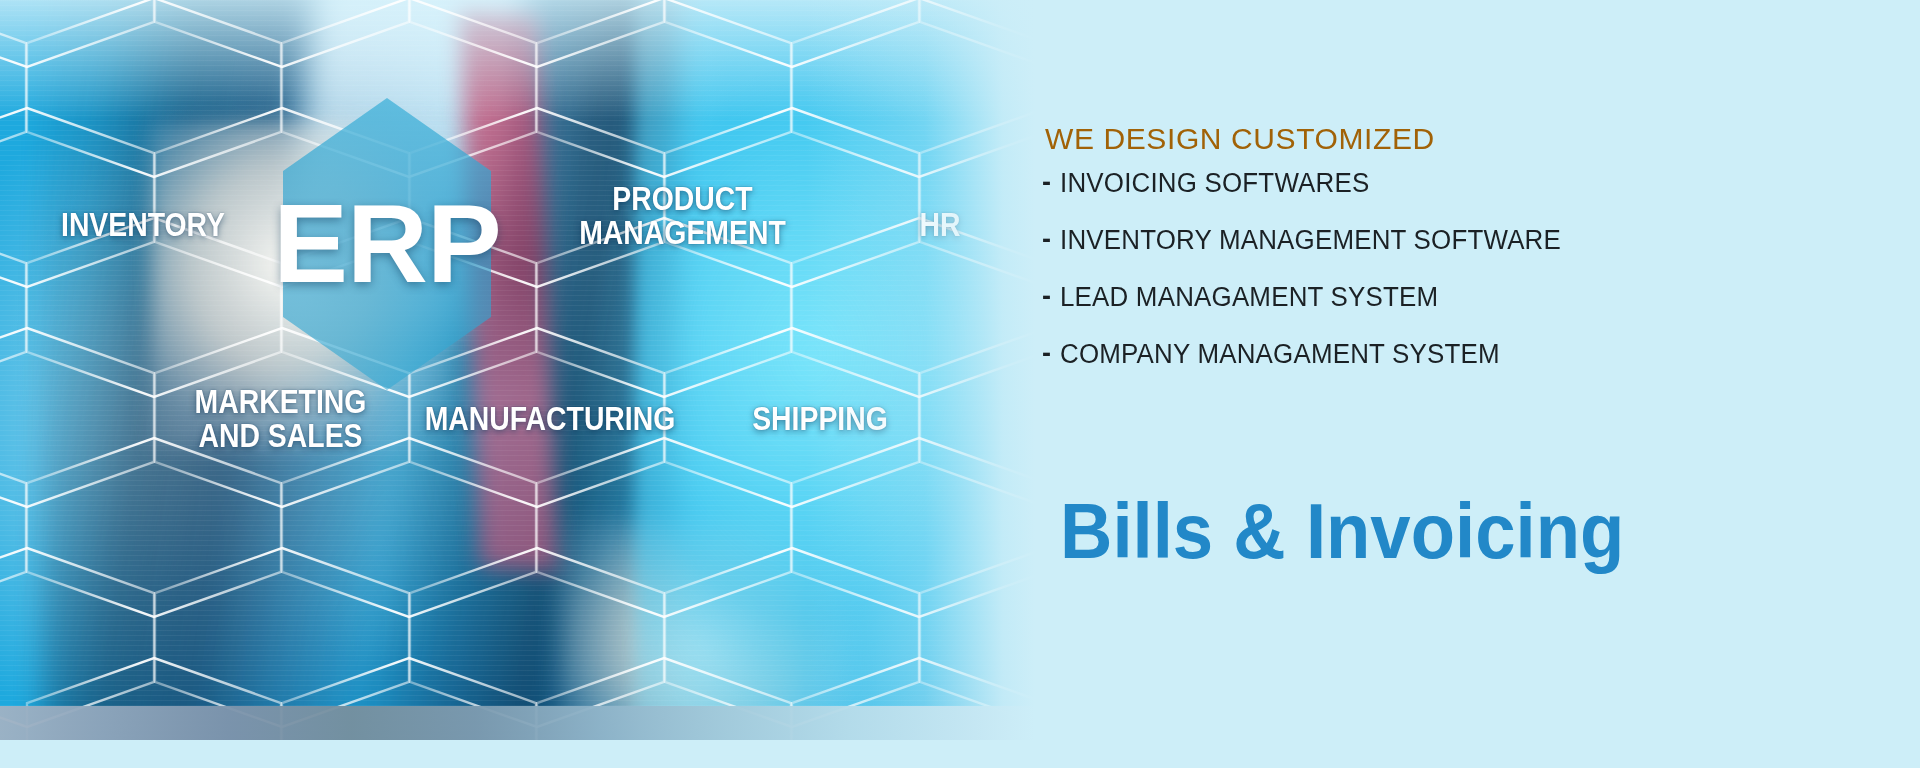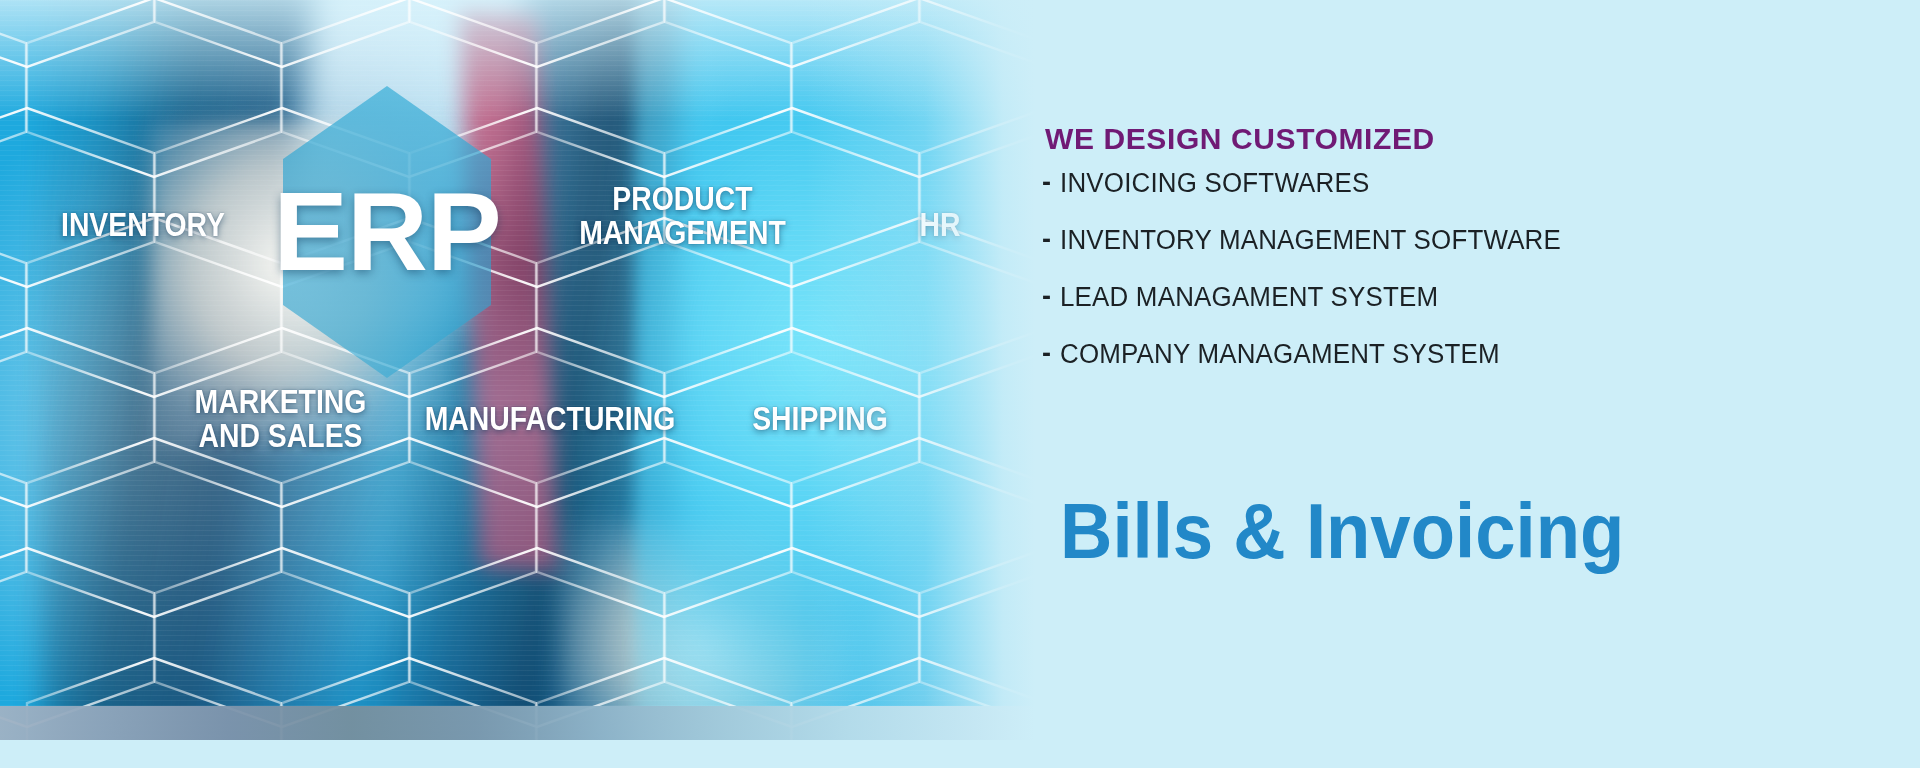--- a/index.html
+++ b/index.html
@@ -93,21 +93,21 @@
   .wash-top{
     position:absolute;left:0;top:0;width:100%;height:120px;
     background:linear-gradient(180deg, rgba(214,243,252,.78) 0%, rgba(214,243,252,0) 100%);
   }
 
   
   .hexgrid{position:absolute;left:0;top:0;width:1035px;height:740px;}
 
   
   .erp-hex{
-    position:absolute;left:283px;top:86px;width:208px;height:292px;
+    position:absolute;left:283px;top:98px;width:208px;height:292px;
   }
   .erp-hex .fill{
     position:absolute;inset:0;
     background:linear-gradient(180deg, rgba(58,175,216,.72) 0%, rgba(44,160,206,.66) 45%, rgba(52,170,212,.60) 100%);
     clip-path:polygon(50% 0%, 100% 25%, 100% 75%, 50% 100%, 0% 75%, 0% 25%);
   }
   .erp-label{
     position:absolute;left:0;top:0;width:100%;height:100%;
     display:flex;align-items:center;justify-content:center;
     color:#ffffff;
@@ -145,24 +145,24 @@
     background:linear-gradient(90deg,
       #9fb2c4 0%, #8fa6bc 10%, #7e95ad 22%, #76909f 34%,
       #7d9bb0 46%, #8fb4c9 58%, #a3cadb 70%, #b7dcea 82%, #c6e7f3 94%, #cdeef8 100%);
     opacity:.96;
   }
 
   
   .headline{
     position:absolute;left:1045px;top:122px;
     font-family:"Liberation Sans", sans-serif;
-    font-weight:bold;
+    font-weight:normal;
     font-size:30px;
     letter-spacing:.6px;
-    color:#701a75;
+    color:#a16207;
   }
   .bullets{
     position:absolute;left:1042px;top:168px;width:870px;
   }
   .bullet{
     display:flex;align-items:flex-start;
     margin-bottom:27px;
   }
   .bullet-dash{
     color:#1b2125;

